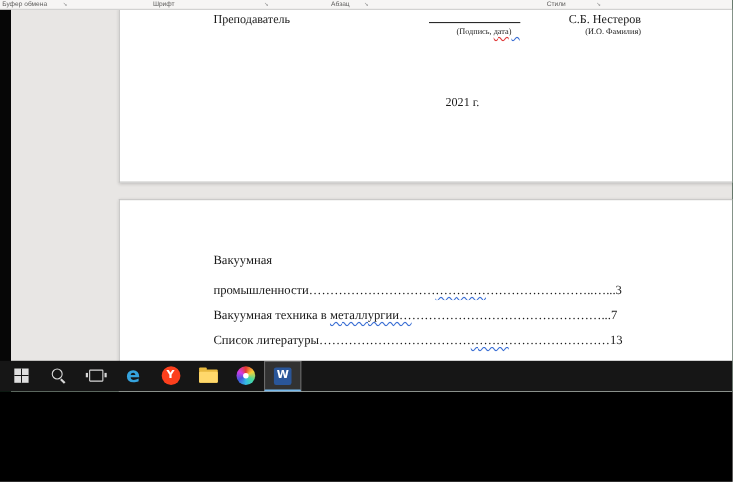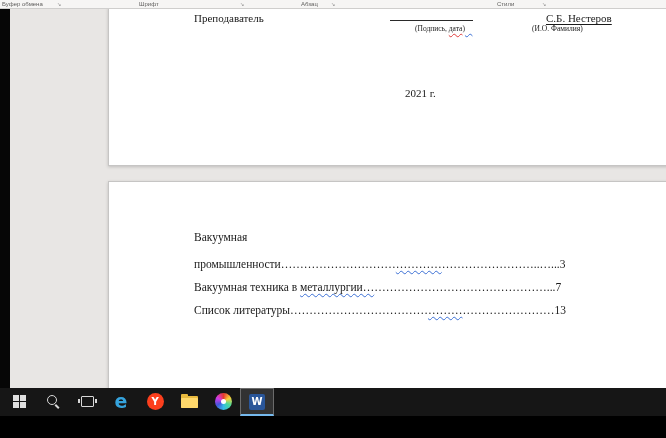--- a/index.html
+++ b/index.html
@@ -1,39 +1,39 @@
 <!DOCTYPE html>
 <html><head>
 <meta charset="utf-8">
 <style>
   *{margin:0;padding:0;box-sizing:border-box}
   html,body{width:666px;height:438px;overflow:hidden}
   body{font-family:"Liberation Serif",serif;background:#000}
-  .screen{position:relative;width:666px;height:416px;background:#14532d;overflow:hidden}
+  .screen{position:relative;width:666px;height:356px;background:#14532d;overflow:hidden}
 
   
   .ribbon{position:absolute;left:0;top:0;width:666px;height:9px;background:#f6f5f4;border-bottom:1px solid #cfcecd;
           font-family:"Liberation Sans",sans-serif;font-size:6px;color:#5f5e5d}
   .rlabel{position:absolute;top:0;line-height:8px;white-space:nowrap}
   .g1{left:2px}.g2{left:139px}.g3{left:301px}.g4{left:497px}
   .launcher{position:absolute;top:0;line-height:8px;font-size:5px;color:#8a8a8a}
   .l1{left:57px}.l2{left:240px}.l3{left:331px}.l4{left:542px}
 
   .leftstrip{position:absolute;left:0;top:9px;width:10px;height:401px;background:#060606}
 
   .docarea{position:absolute;left:10px;top:9px;width:656px;height:401px;background:#e8e6e4;overflow:hidden}
   .page{position:absolute;left:98px;width:560px;background:#fff;border:1px solid #c6c5c4;border-right:none;
         box-shadow:0 1px 3px rgba(0,0,0,.18);color:#1a1a1a}
   .page1{top:-2px;height:159px}
   .page2{top:172px;height:245px}
 
   .t-label{position:absolute;left:85px;top:4px;font-size:11px;white-space:nowrap}
   .sig-line{position:absolute;left:281px;top:2px;width:83px;height:11px;border-bottom:1px solid #2a2a2a}
   .sig-caption{position:absolute;left:306px;top:16px;font-size:7.5px;white-space:nowrap}
-  .name{position:absolute;left:437px;top:4px;font-size:11px;text-decoration:underline;text-underline-offset:2px;white-space:nowrap}
+  .name{position:absolute;left:408px;top:4px;font-size:11px;text-underline-offset:2px;white-space:nowrap}
   .name-caption{position:absolute;left:423px;top:16px;font-size:7.5px;white-space:nowrap}
   .year{position:absolute;left:296px;top:79px;font-size:11px;white-space:nowrap}
 
   .toc-heading{position:absolute;left:85px;top:49px;font-size:11.5px}
   .toc{position:absolute;left:85px;top:71px;width:445px;font-size:11.5px}
   .toc-line{line-height:23px;white-space:nowrap;overflow:hidden}
   .wavy-b{text-decoration:underline;text-decoration-style:wavy;text-decoration-color:#3b6fd4;text-decoration-thickness:1px;text-underline-offset:2px}
   .wavy-r{text-decoration:underline;text-decoration-style:wavy;text-decoration-color:#e03b3b;text-decoration-thickness:1px;text-underline-offset:2px}
 
   

